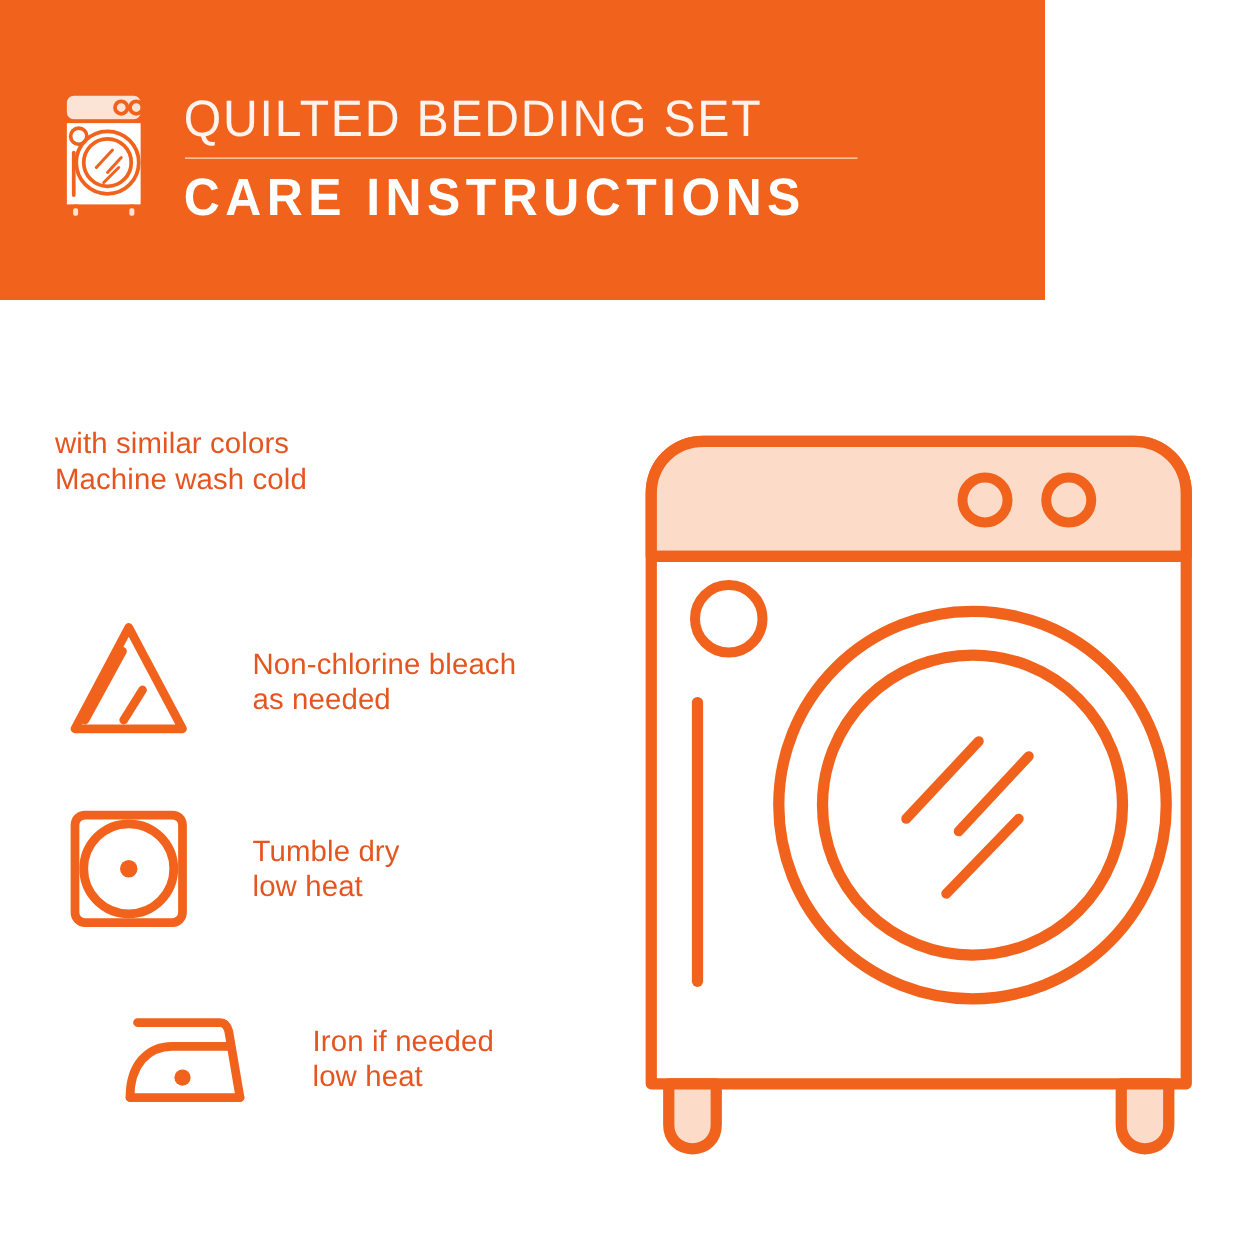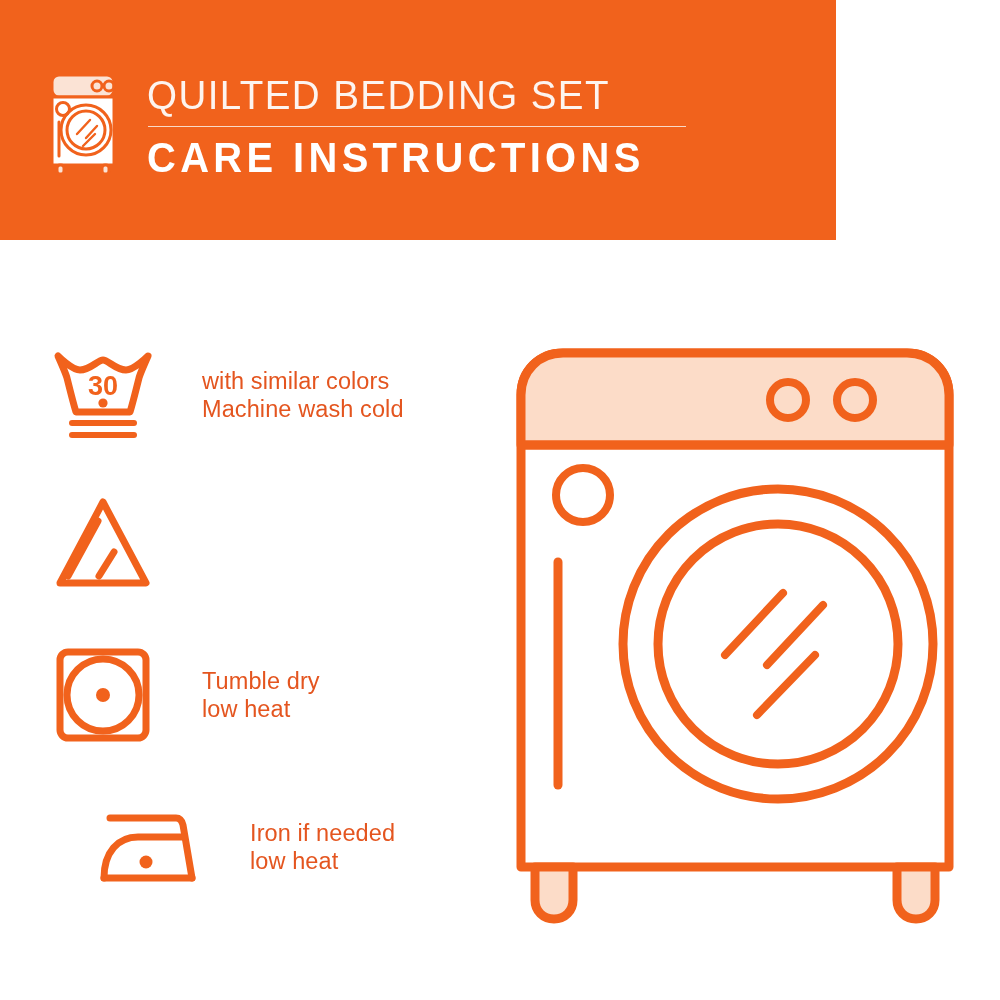--- a/index.html
+++ b/index.html
@@ -150,47 +150,39 @@
       <div class="title-main">QUILTED BEDDING SET</div>
       <div class="title-rule"></div>
       <div class="title-sub">CARE INSTRUCTIONS</div>
     </div>
 
   </div>
 
   <div class="care-list">
 
     <div class="care-row r0">
-      <div class="care-symbol">
-        <svg viewBox="0 0 110 110" width="110" height="110" aria-hidden="true">
-          <g fill="none" stroke="#F1621C" stroke-width="7" stroke-linecap="round" stroke-linejoin="round">
-            <path d="M10 16 C10 16 18 34 19 38 C21 46 26 66 28 72 L82 72 C84 66 89 46 91 38 C92 34 100 16 100 16
-                     C100 16 86 30 78 30 C68 30 60 20 55 20 C50 20 42 30 32 30 C24 30 10 16 10 16 Z"></path>
-            <line x1="24" y1="83" x2="86" y2="83" stroke-width="6"></line>
-            <line x1="24" y1="95" x2="86" y2="95" stroke-width="6"></line>
-          </g>
-          <text x="55" y="55" text-anchor="middle" font-family="Liberation Sans, sans-serif" font-size="27" font-weight="700" fill="#F1621C">30</text>
-          <circle cx="55" cy="63" r="4.6" fill="#F1621C"></circle>
-        </svg>
-      </div>
       <div class="care-text">
         <span class="ln">with similar colors</span>
         <span class="ln">Machine wash cold</span>
       </div>
     </div>
 
     <div class="care-row r1">
       <div class="care-symbol">
         <svg viewBox="0 0 110 110" width="110" height="110" aria-hidden="true">
           <g fill="none" stroke="#F1621C" stroke-width="7" stroke-linecap="round" stroke-linejoin="round">
             <path d="M55 12 L98 93 L12 93 Z"></path>
             <line x1="50" y1="31" x2="20" y2="86"></line>
             <line x1="66" y1="62" x2="51" y2="86"></line>
           </g>
         </svg>
+      </div>
+      <div class="care-text">
+        <span class="ln">Non-chlorine bleach</span>
+        <span class="ln">as needed</span>
       </div>
     </div>
 
     <div class="care-row r2">
       <div class="care-symbol">
         <svg viewBox="0 0 110 110" width="110" height="110" aria-hidden="true">
           <g fill="none" stroke="#F1621C" stroke-width="7" stroke-linejoin="round">
             <rect x="12" y="12" width="86" height="86" rx="8"></rect>
             <circle cx="55" cy="55" r="36"></circle>
           </g>

